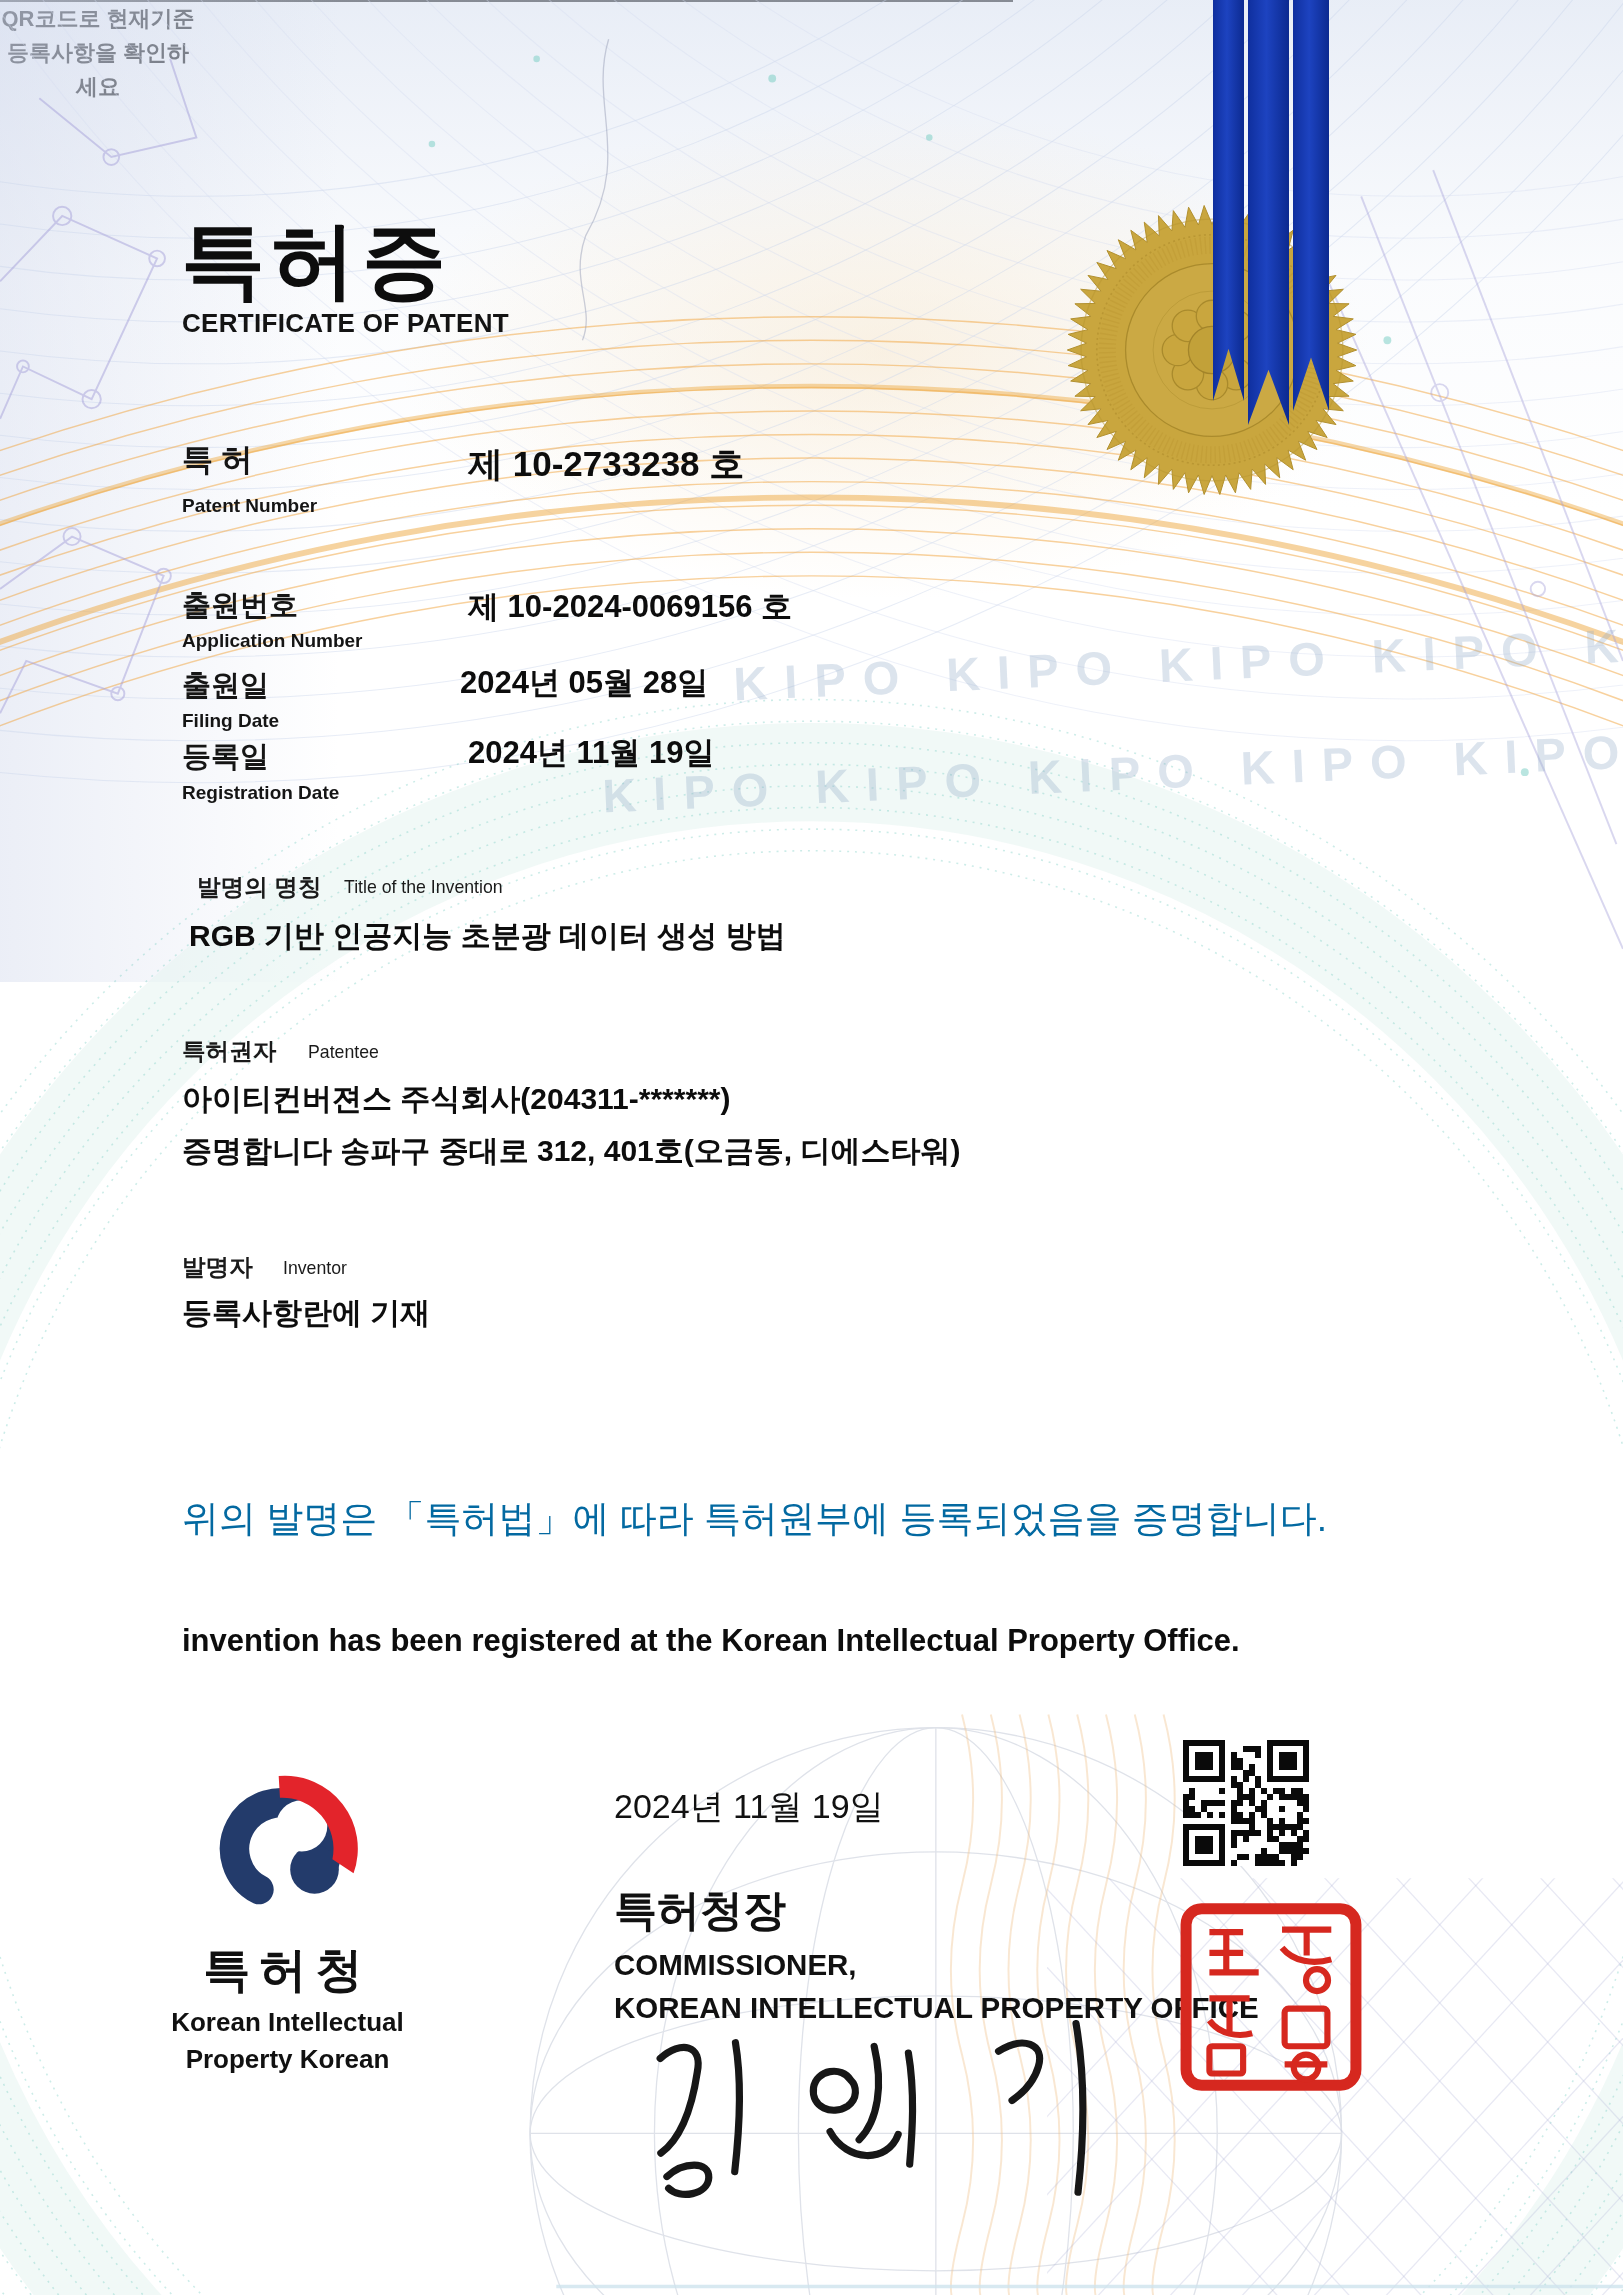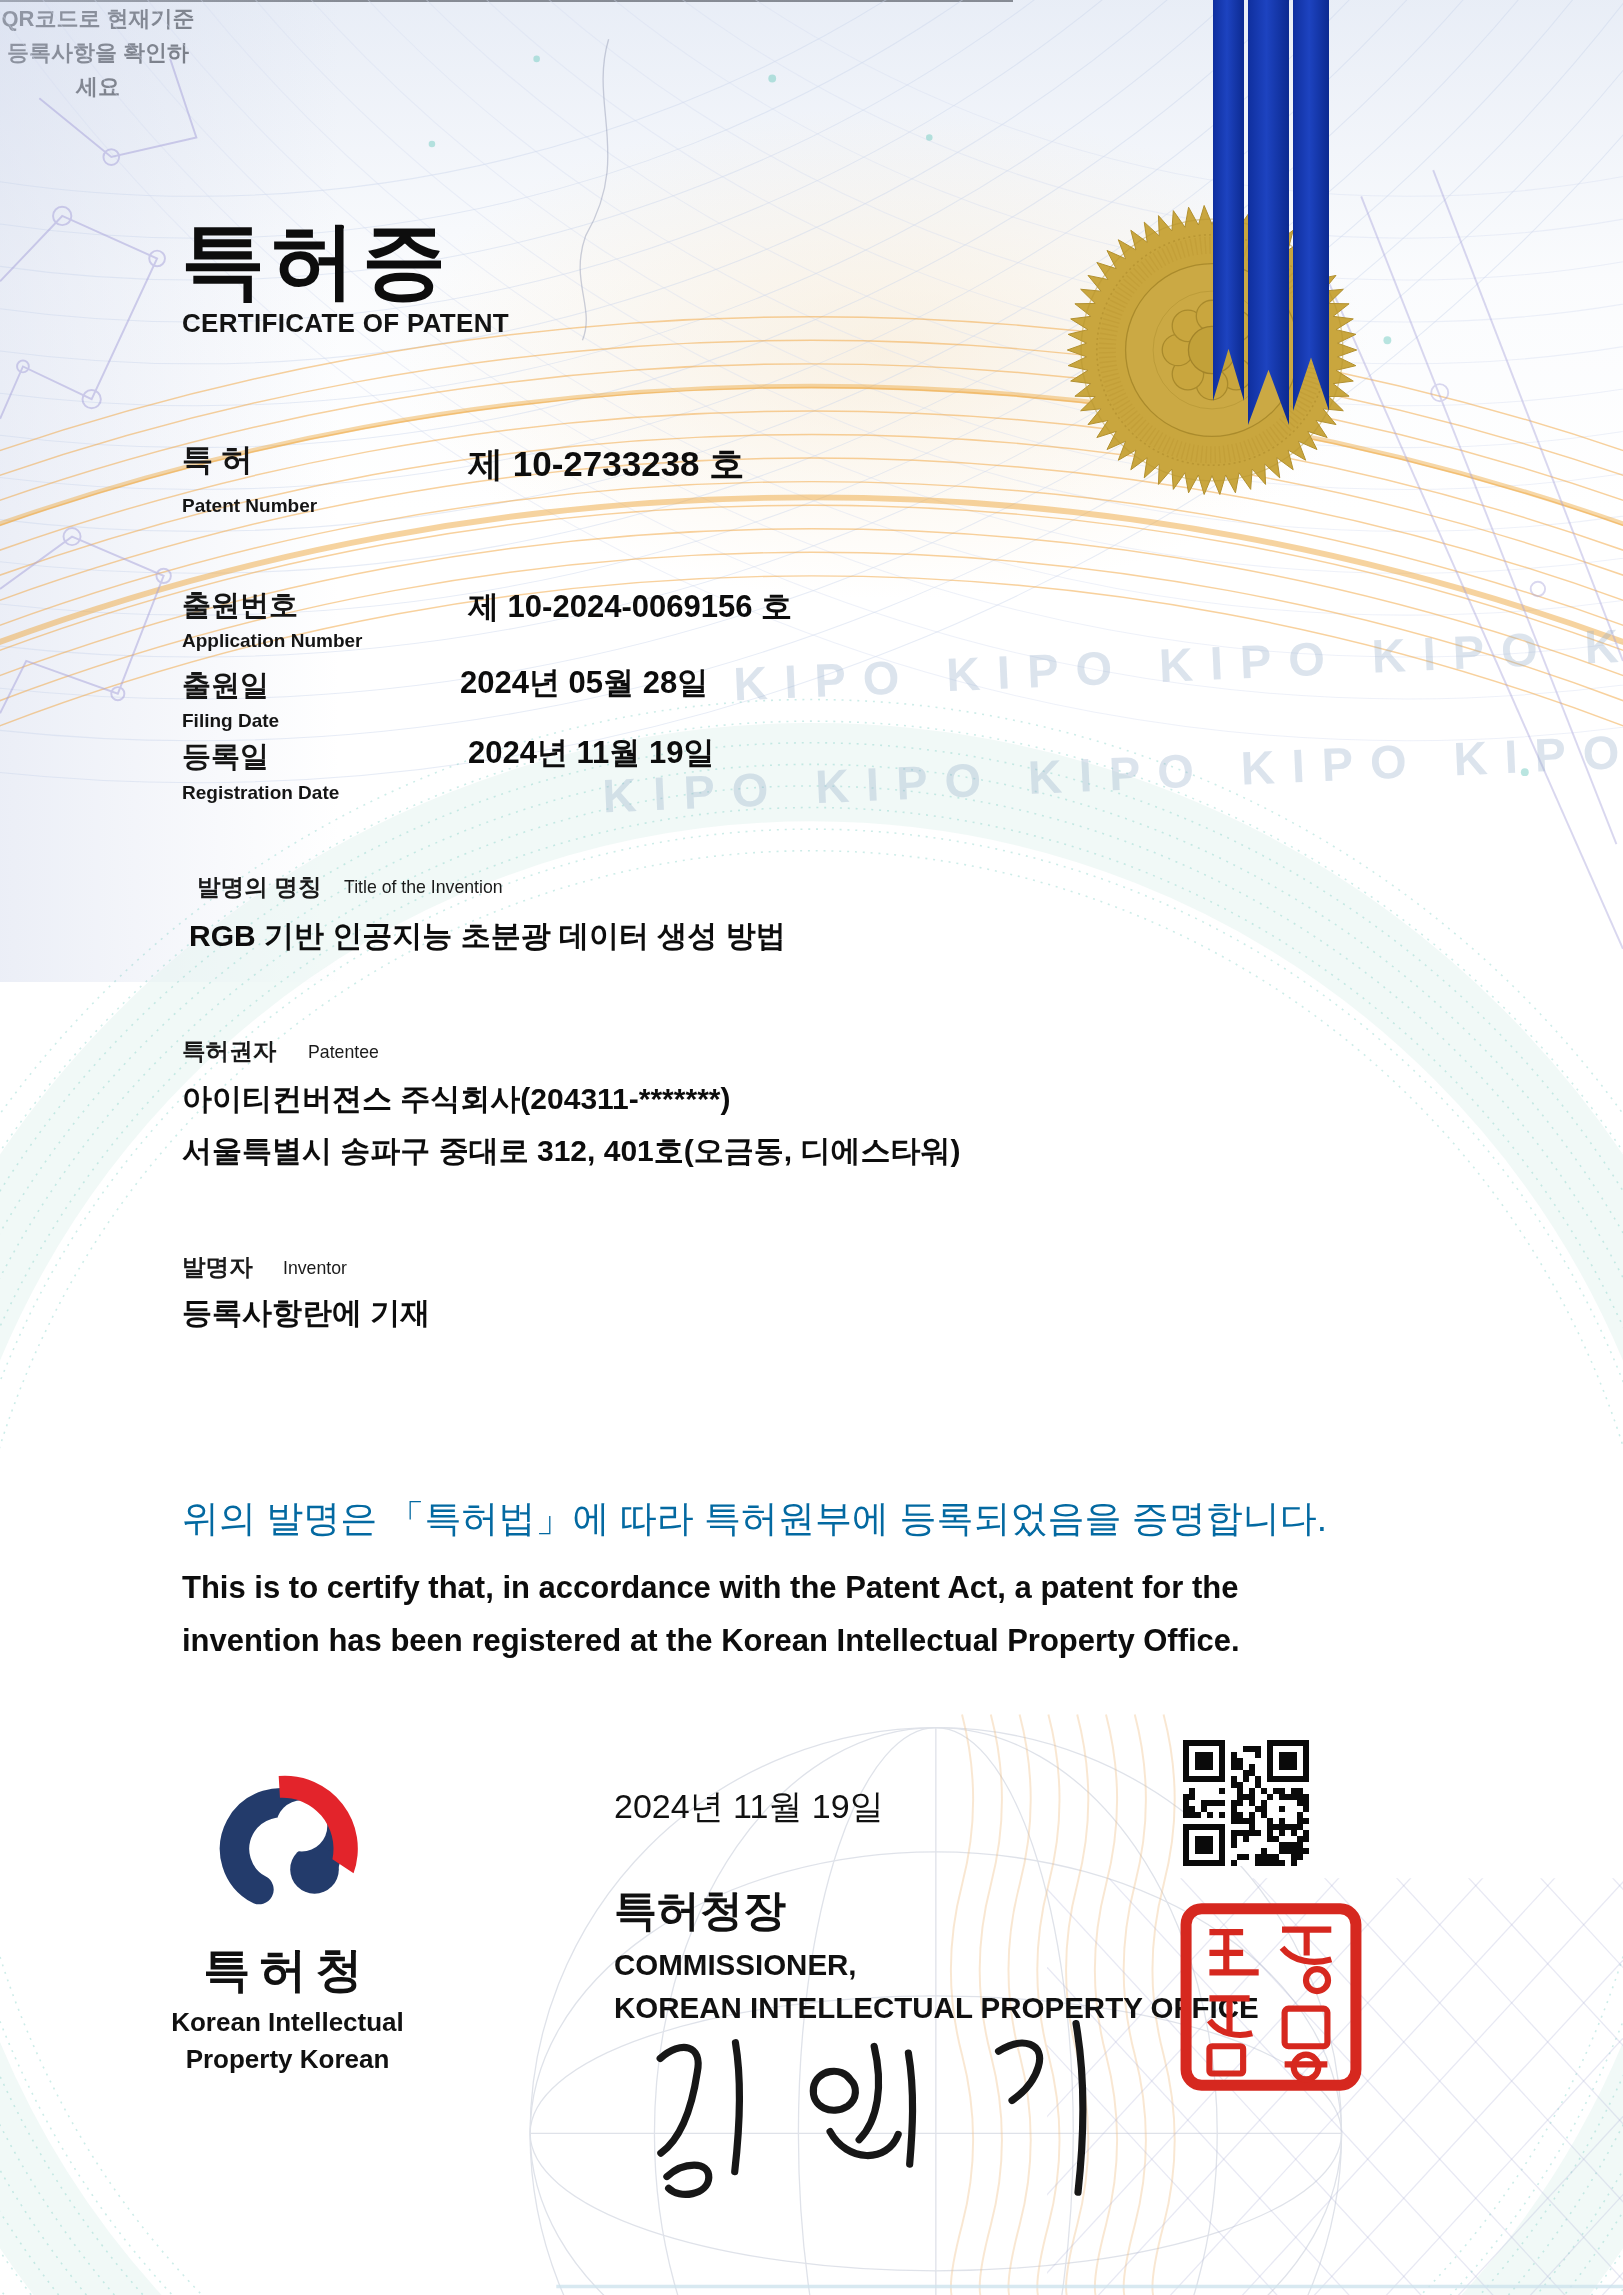--- a/index.html
+++ b/index.html
@@ -278,28 +278,27 @@
   <div class="t lbl-en" style="left:182px; top:782px;">Registration Date</div>
   <div class="t val" style="left:468px; top:732px;">2024년 11월 19일</div>
 
   <div class="t sec-kr" style="left:197px; top:871px;">발명의 명칭</div>
   <div class="t sec-en" style="left:344px; top:877px;">Title of the Invention</div>
   <div class="t sec-val" style="left:189px; top:916px;text-align:right;">RGB 기반 인공지능 초분광 데이터 생성 방법</div>
 
   <div class="t sec-kr" style="left:182px; top:1035px;">특허권자</div>
   <div class="t sec-en" style="left:308px; top:1042px;">Patentee</div>
   <div class="t sec-val" style="left:182px; top:1079px;">아이티컨버젼스 주식회사(204311-*******)</div>
-  <div class="t sec-val" style="left:182px; top:1131px;">서울특별시 송파구 중대로 312, 401호(오금동, 디에스타워)</div>
+  <div class="t sec-val" style="left:182px; top:1131px;">증명합니다 송파구 중대로 312, 401호(오금동, 디에스타워)</div>
 
   <div class="t sec-kr" style="left:182px; top:1251px;">발명자</div>
   <div class="t sec-en" style="left:283px; top:1258px;">Inventor</div>
   <div class="t sec-val" style="left:182px; top:1293px;">등록사항란에 기재</div>
 
   <div class="t cert-kr">위의 발명은 「특허법」에 따라 특허원부에 등록되었음을 증명합니다.</div>
-  <div class="t cert-en" style="left:182px; top:1570px;">This is to certify that, in accordance with the Patent Act, a patent for the</div>
   <div class="t cert-en" style="left:182px; top:1623px;">invention has been registered at the Korean Intellectual Property Office.</div>
 
   <div class="t issue-date">2024년 11월 19일</div>
   <div class="divider"></div>
   <div class="t comm-kr">특허청장</div>
   <div class="t comm-en" style="left:614px; top:1948px;">COMMISSIONER,</div>
   <div class="t comm-en" style="left:614px; top:1991px;">KOREAN INTELLECTUAL PROPERTY OFFICE</div>
 
   <svg class="abs sig" width="511" height="196" viewBox="0 0 780 300" aria-label="김완기">
     <g stroke="#171717" stroke-width="11" stroke-linecap="round" fill="none">

